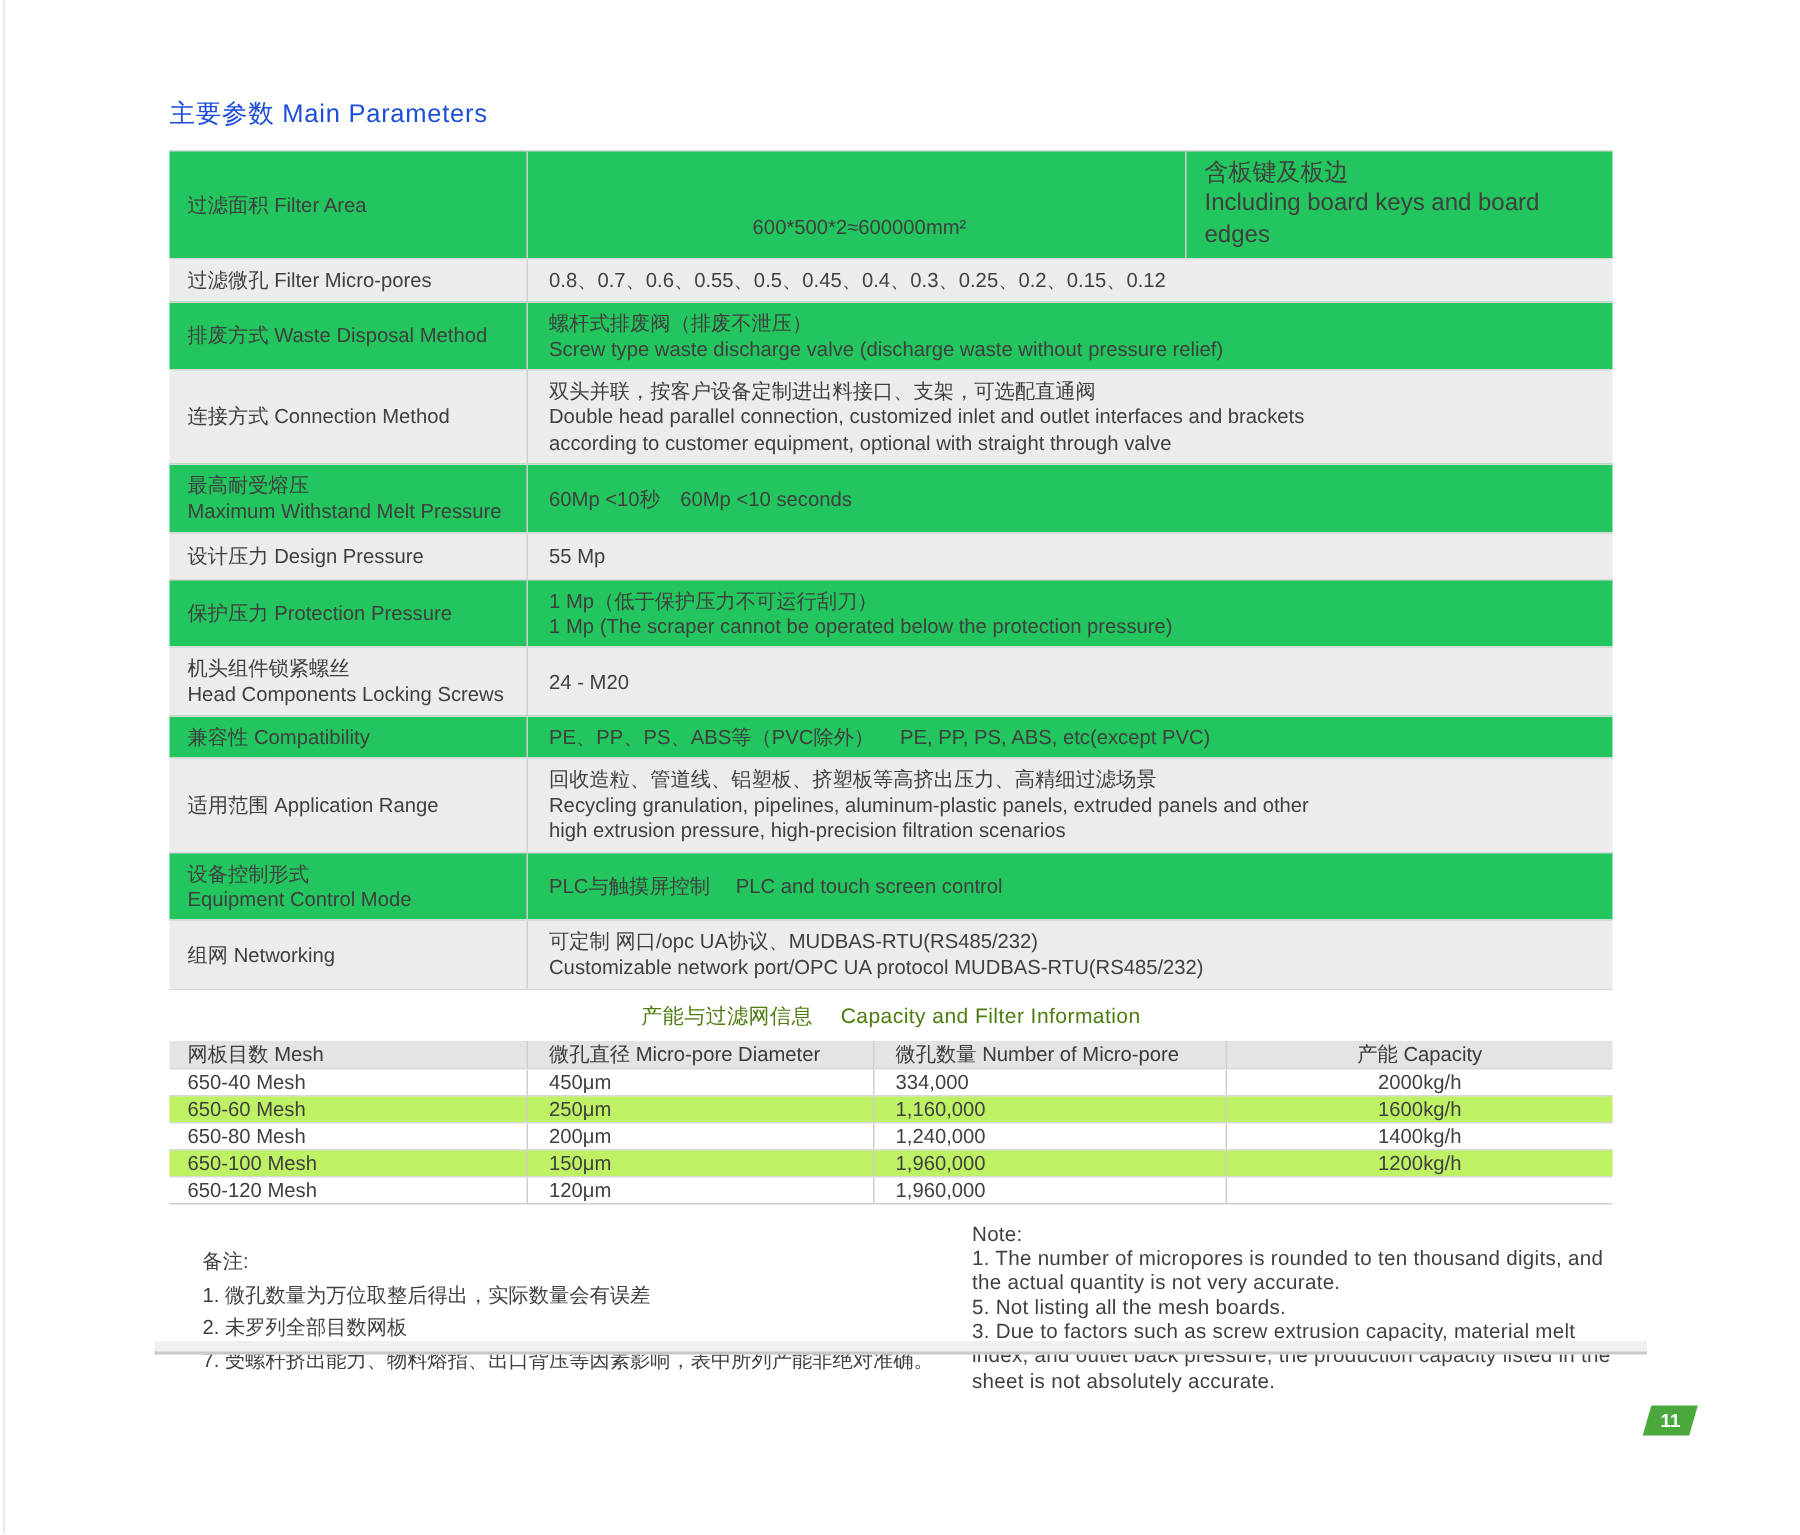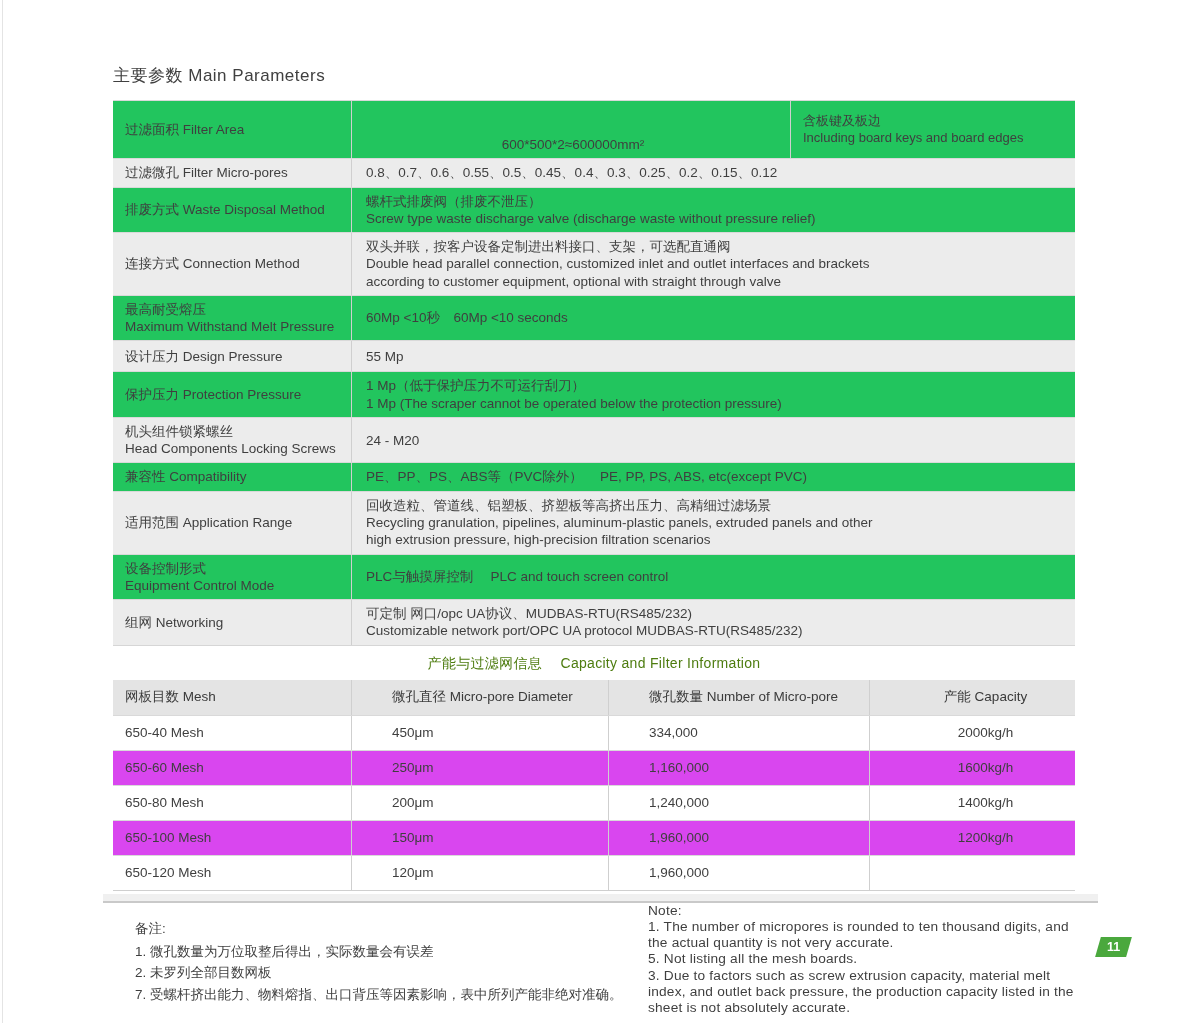--- a/index.html
+++ b/index.html
@@ -3,51 +3,51 @@
 <meta charset="utf-8">
 <style>
   * { margin:0; padding:0; box-sizing:border-box; }
   html,body { background:#ffffff; }
   body { font-family:"Liberation Sans","DejaVu Sans",sans-serif; color:#3f3f3f; }
   .page { position:relative; width:1200px; height:1023px; background:#ffffff; overflow:hidden; }
   .edge-line { position:absolute; left:2px; top:0; width:1px; height:100%; background:#e4e4e4; }
 
   .content { position:absolute; left:113px; top:64px; width:962px; }
 
-  .doc-title { font-size:17px; font-weight:500; color:#404040; letter-spacing:0.5px; margin-bottom:13px; }
+  .doc-title { font-size:17px; font-weight:500; color:#1d4ed8; letter-spacing:0.5px; margin-bottom:13px; }
 
   
   .params { width:100%; border-bottom:1px solid #d6d6d6; }
   .p-header { display:flex; height:27px; background:#4aa83d; }
   .p-header .h-left { width:239px; border-right:1px solid #3e8f33; }
   .p-header .h-right { flex:1; display:flex; align-items:center; justify-content:center;
                        color:#ffffff; font-weight:bold; font-size:15px; letter-spacing:0.6px; }
   .p-row { display:flex; border-top:1px solid #d9d9d9; background:#22c55e; }
   .p-row.alt { background:#ececec; }
   .p-label { width:239px; padding:5px 8px 5px 12px; border-right:1px solid #cfcfcf;
              display:flex; flex-direction:column; justify-content:center;
              white-space:pre-line; font-size:13.5px; line-height:1.28; }
   .p-value { flex:1; padding:5px 10px 5px 14px;
              display:flex; flex-direction:column; justify-content:center;
              white-space:pre-line; font-size:13.5px; line-height:1.28; }
   .p-value.center { align-items:center; text-align:center;margin-top:30px; }
   .p-note { width:285px; padding:5px 8px 5px 12px; border-left:1px solid #cfcfcf;
             display:flex; flex-direction:column; justify-content:center;
-            white-space:pre-line; font-size:13px; line-height:1.28; }
+            white-space:pre-line; font-size:16px; line-height:1.28; }
   .mh25{min-height:25px}.mh28{min-height:28px}.mh31{min-height:31px}.mh33{min-height:33px}
   .mh34{min-height:34px}.mh36{min-height:36px}.mh37{min-height:37px}.mh38{min-height:38px}
   .mh39{min-height:39px}.mh54{min-height:54px}.mh56{min-height:56px}
 
   
   .cap-title { text-align:center; font-size:14px; color:#4d7c0f; margin:9px 0 7px 0; letter-spacing:0.3px; }
 
   .mesh { width:100%; border-bottom:1px solid #cfcfcf; }
-  .m-row { display:flex; height:35px; border-top:1px solid #d9d9d9; background:#ffffff;gap:26px; }
+  .m-row { display:flex; height:18px; border-top:1px solid #d9d9d9; background:#ffffff; }
   .m-row.head { background:#e4e4e4; border-top:none; }
-  .m-row.alt { background:#d946ef; }
+  .m-row.alt { background:#bef264; }
   .m-c { display:flex; align-items:center; font-size:13.5px; }
   .m-c1 { width:239px; padding-left:12px; border-right:1px solid #cfcfcf; }
   .m-c2 { width:231px; padding-left:14px; border-right:1px solid #cfcfcf; }
   .m-c3 { width:235px; padding-left:14px; border-right:1px solid #cfcfcf; }
   .m-c4 { flex:1; justify-content:center; text-align:center; }
   .m-row.head .m-c { color:#3a3a3a; }
 
   
   .notes { display:flex; margin-top:12px; }
   .notes-cn { width:535px; padding:15px 0 0 22px; font-size:13.5px; line-height:1.58; }

